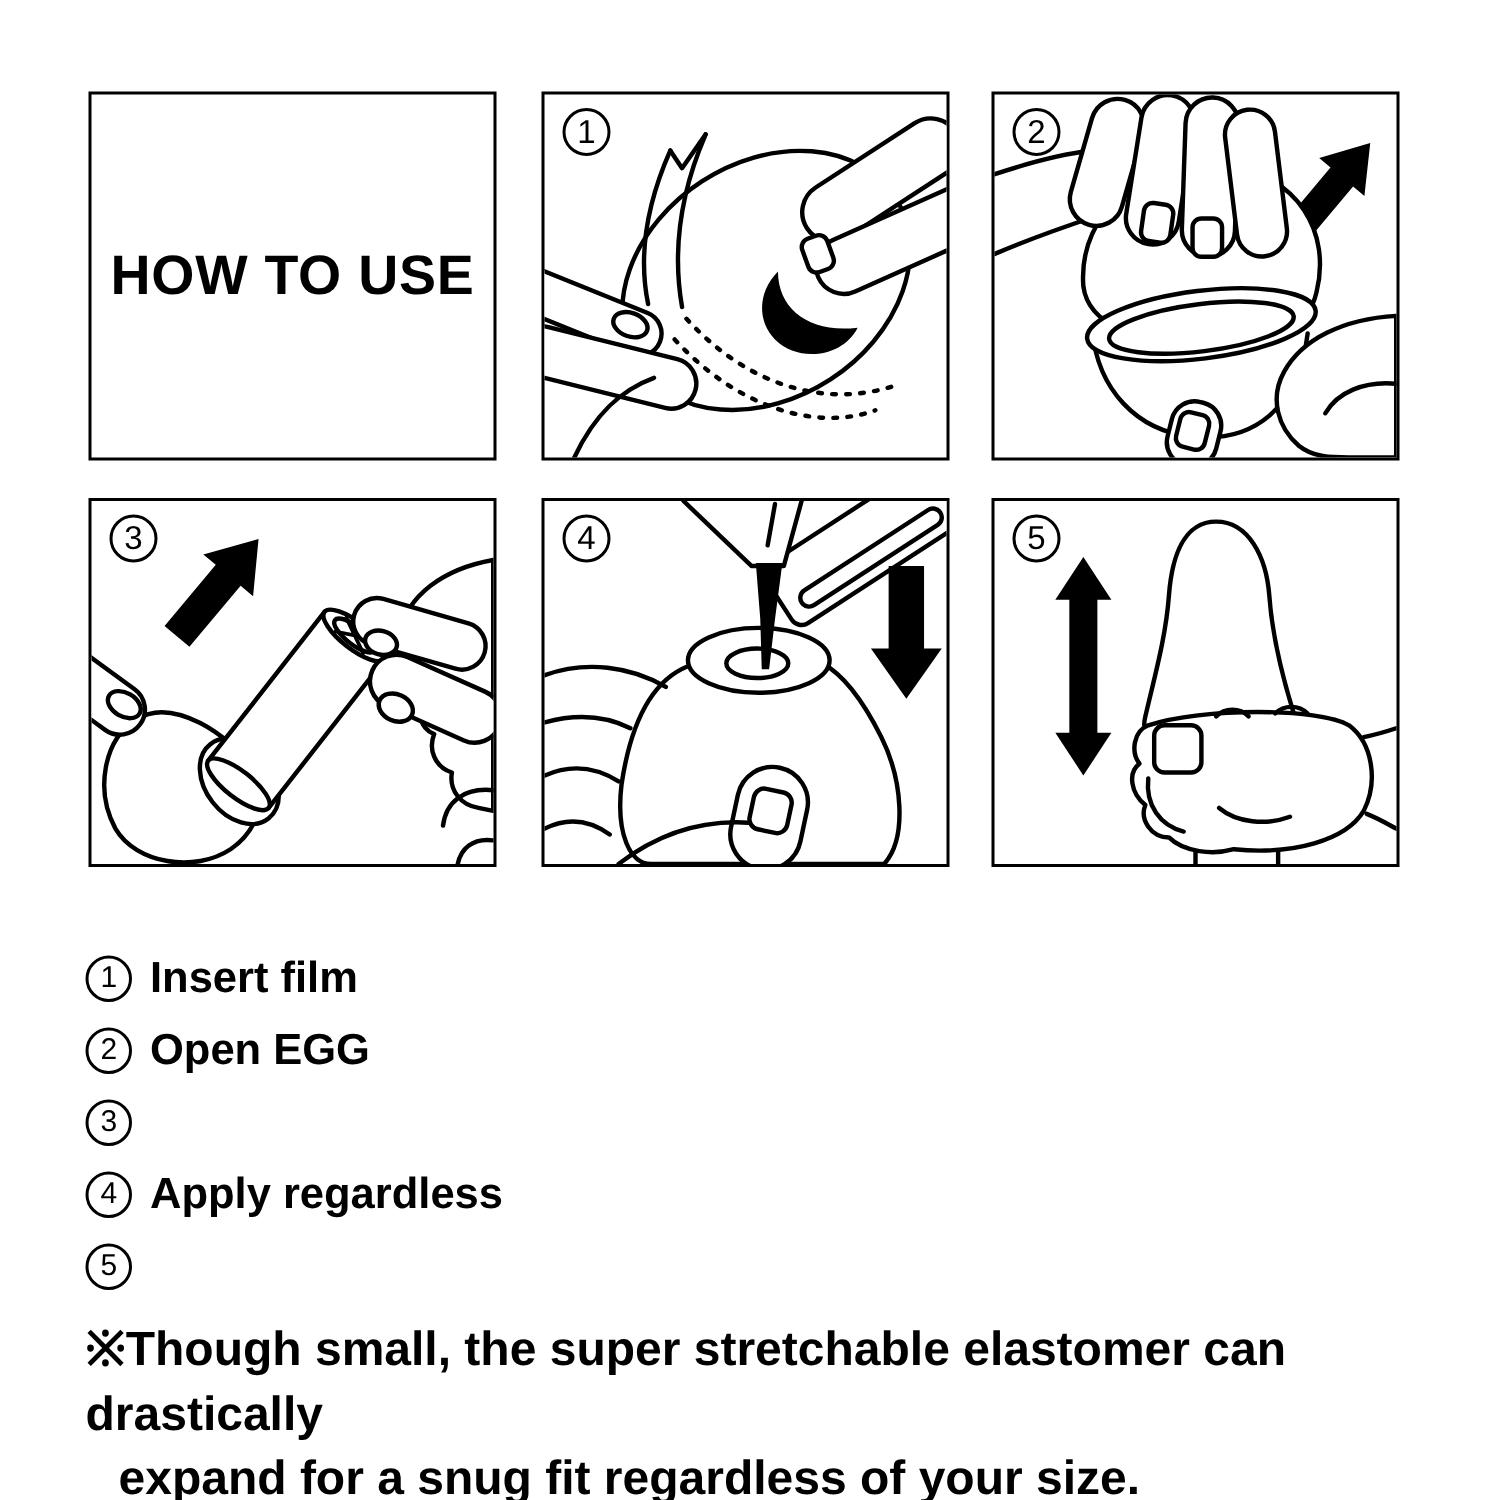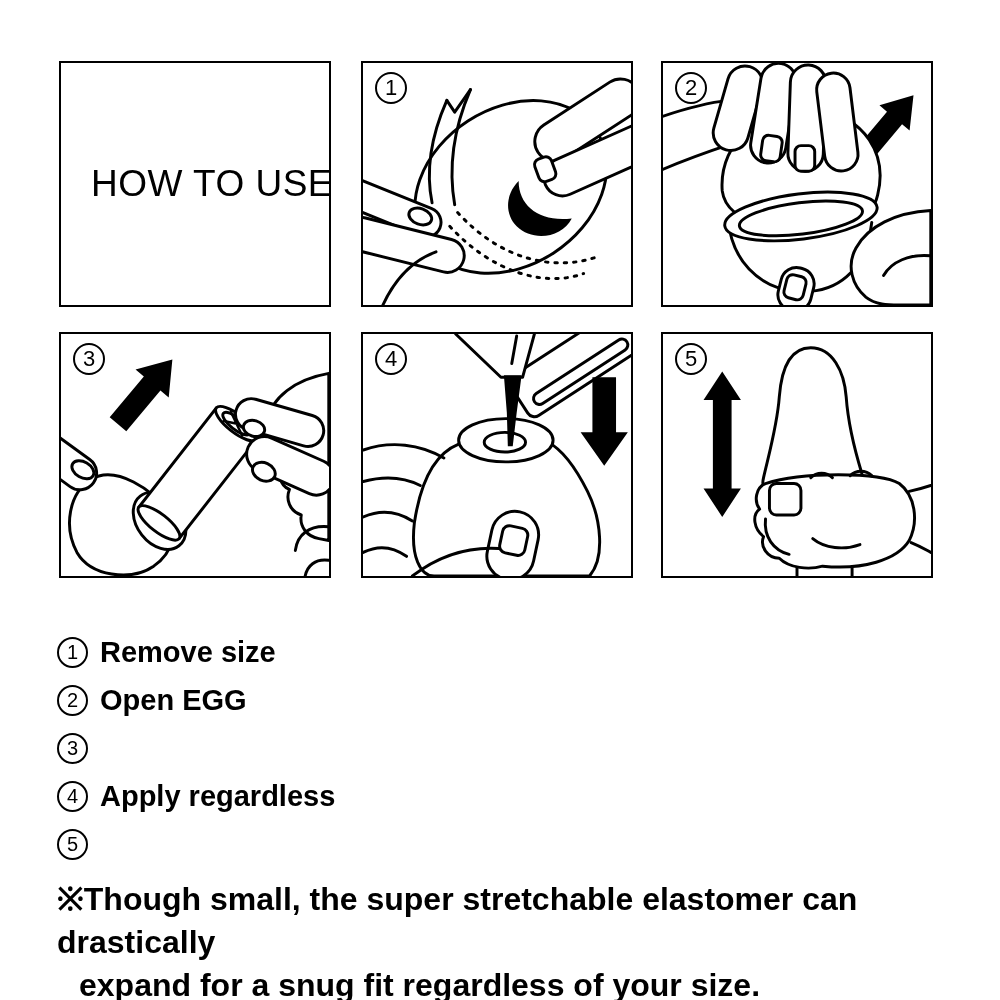--- a/index.html
+++ b/index.html
@@ -9,21 +9,21 @@
   .panel{position:absolute;width:272px;height:246px;border:2px solid #000;box-sizing:border-box;background:#fff;}
   .panel svg{position:absolute;left:0;top:0;width:100%;height:100%;display:block;}
   #panel-title{left:59px;top:61px;}
   #panel-1{left:361px;top:61px;}
   #panel-2{left:661px;top:61px;}
   #panel-3{left:59px;top:332px;}
   #panel-4{left:361px;top:332px;}
   #panel-5{left:661px;top:332px;}
 
   .title-text{display:flex;width:100%;height:100%;align-items:center;justify-content:center;
-    font-size:37px;font-weight:400;letter-spacing:0.5px;white-space:nowrap;padding-left:17px;}
+    font-size:37px;font-weight:700;letter-spacing:0.5px;white-space:nowrap;}
 
   .badge{position:absolute;left:12px;top:9px;width:32px;height:32px;border:2px solid #000;
     border-radius:50%;background:#fff;display:flex;align-items:center;justify-content:center;
     font-size:22px;font-weight:400;z-index:2;box-sizing:border-box;}
 
   .steps{position:absolute;left:57px;top:628px;margin:0;padding:0;list-style:none;}
   .step{display:flex;align-items:center;height:48px;font-size:29px;font-weight:bold;}
   .step .num{flex:none;width:31px;height:31px;box-sizing:border-box;border:2px solid #000;border-radius:50%;
     display:flex;align-items:center;justify-content:center;font-size:20px;font-weight:400;margin-right:12px;}
 
@@ -158,21 +158,21 @@
         <path d="M250,160 C260,158 266,156 272,154"></path>
         <path d="M252,212 C262,216 268,220 272,222"></path>
       </g>
     </svg>
     <div class="badge">5</div>
   </div>
 
   <ul class="steps">
     <li class="step">
       <span class="num">1</span>
-      <span>Remove size</span>
+      <span>Insert film</span>
     </li>
     <li class="step">
       <span class="num">2</span>
       <span>Open EGG</span>
     </li>
     <li class="step">
       <span class="num">3</span>
     </li>
     <li class="step">
       <span class="num">4</span>

